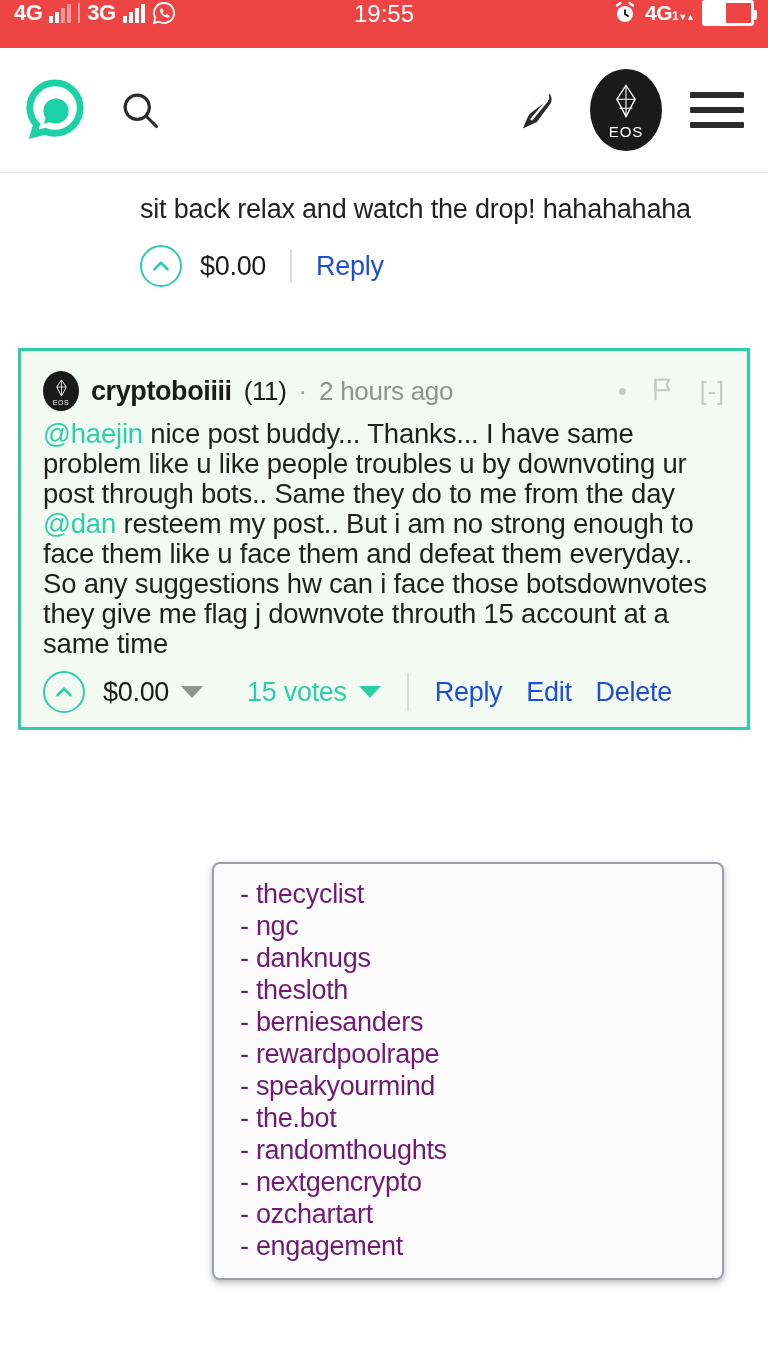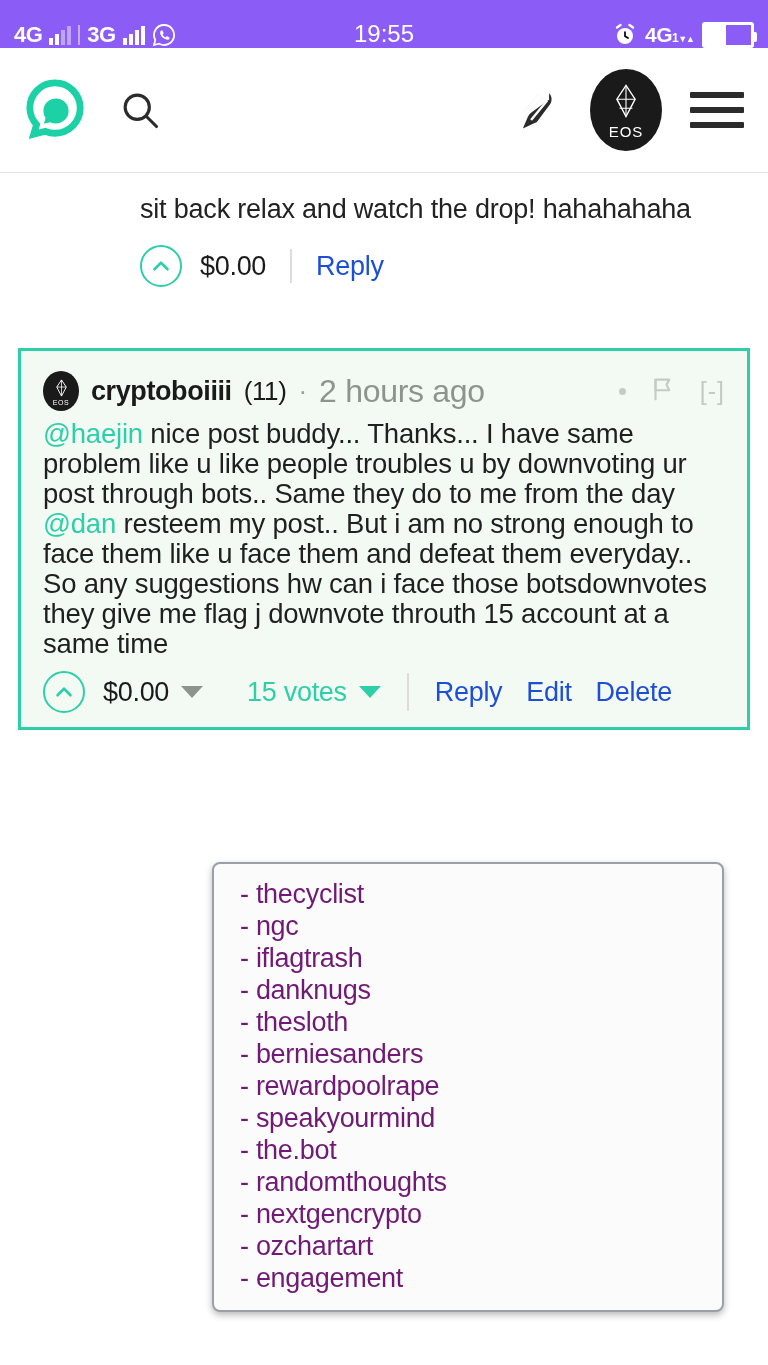--- a/index.html
+++ b/index.html
@@ -6,22 +6,22 @@
   html, body {
     width: 768px; height: 1365px;
     background: #ffffff;
     font-family: "Liberation Sans", sans-serif;
     overflow: hidden;
   }
   .screen { position: relative; width: 768px; height: 1365px; background:#fff; }
 
   
   .statusbar {
-    height: 48px; background:#8b5cf6; color:#fff;
-    display:flex; align-items:flex-end; padding:0 14px;
+    height: 48px; background:#ef4444; color:#fff;
+    display:flex; align-items:flex-start; padding:0 14px;
     font-size:23px; font-weight:700;
   }
   .sb-left { display:flex; align-items:center; gap:7px; }
   .sb-right { display:flex; align-items:center; gap:8px; margin-left:auto; }
   .sb-center { position:absolute; left:0; right:0; text-align:center;
                font-size:24px; font-weight:400; pointer-events:none; }
   .net-label { font-size:22px; font-weight:700; letter-spacing:-.5px; }
   .bars { display:flex; align-items:flex-end; gap:2px; height:20px; }
   .bars i { display:block; width:4px; background:#fff; }
   .bars i:nth-child(1){height:7px;}
@@ -79,21 +79,21 @@
     padding:20px 22px 14px 22px;
   }
   .chead { display:flex; align-items:center; gap:12px; }
   .mini-avatar { width:36px; height:40px; border-radius:50%; background:#1a1a1a;
                  display:flex; flex-direction:column; align-items:center;
                  justify-content:center; color:#fff; flex:none; }
   .mini-avatar .eos-txt{ font-size:7px; letter-spacing:.5px; }
   .uname { font-size:27px; font-weight:700; color:#1a1a1a; letter-spacing:-.4px; }
   .rep { font-size:26px; color:#1a1a1a; letter-spacing:-.4px; }
   .dot-sep { color:#9aa09a; font-size:26px; }
-  .ago { font-size:32px; color:#8d948d; letter-spacing:-.3px; }
+  .ago { font-size:26px; color:#8d948d; letter-spacing:-.3px; }
   .chead-right { margin-left:auto; display:flex; align-items:center; gap:22px; }
   .tinydot { width:7px; height:7px; border-radius:50%; background:#c3ccc3; }
   .collapse { font-size:25px; color:#c3ccc3; letter-spacing:1px; }
 
   .cbody { margin-top:8px; font-size:27.5px; line-height:30px;
            color:#1f1f1f; letter-spacing:-.2px; }
   .cbody .mention { color:#2ecfa8; }
 
   .cactions { display:flex; align-items:center; margin-top:12px; }
   .caret { width:0;height:0;border-left:11px solid transparent;
@@ -261,21 +261,20 @@
         <span class="linkbtn">Reply</span>
         <span class="linkbtn">Edit</span>
         <span class="linkbtn">Delete</span>
       </span>
     </div>
   </div>
 
   <ul class="voters" id="voters-list">
       <li>- thecyclist</li>
       <li>- ngc</li>
-      <li>- iflagtrash</li>
       <li>- danknugs</li>
       <li>- thesloth</li>
       <li>- berniesanders</li>
       <li>- rewardpoolrape</li>
       <li>- speakyourmind</li>
       <li>- the.bot</li>
       <li>- randomthoughts</li>
       <li>- nextgencrypto</li>
       <li>- ozchartart</li>
       <li>- engagement</li>

